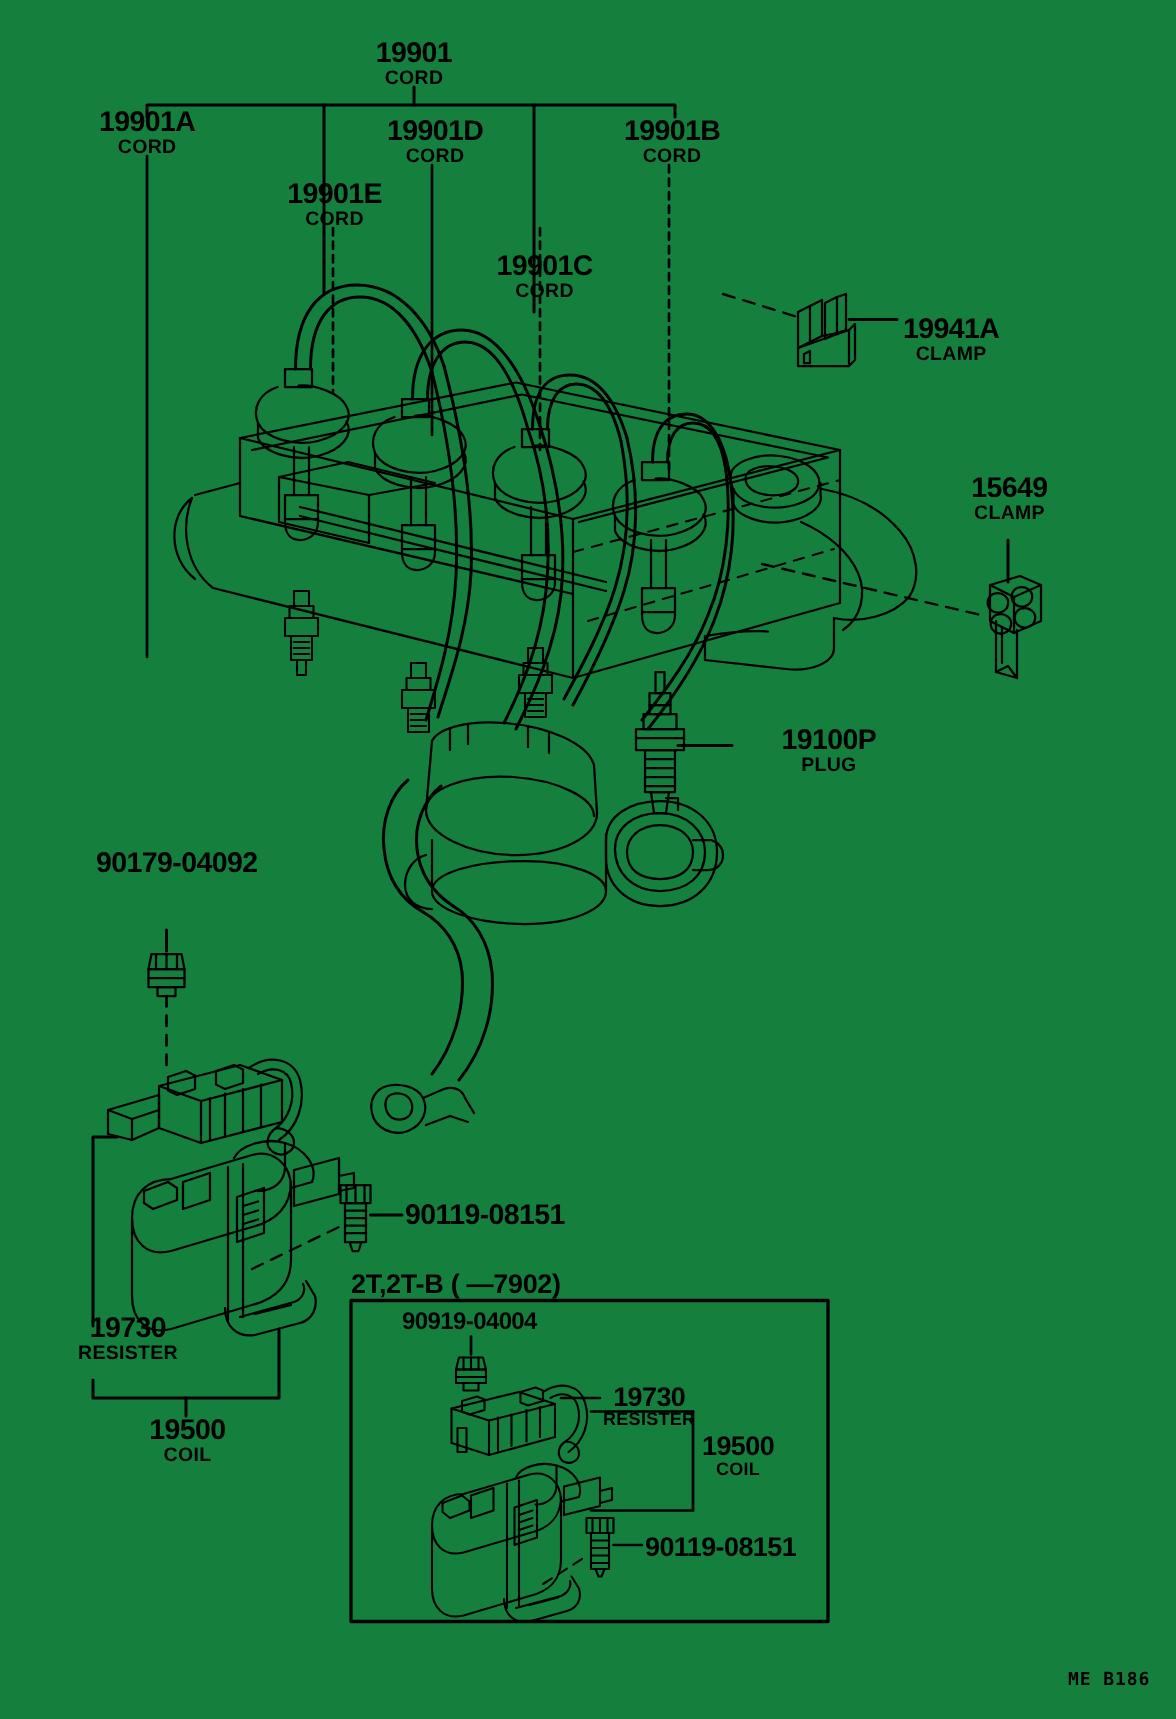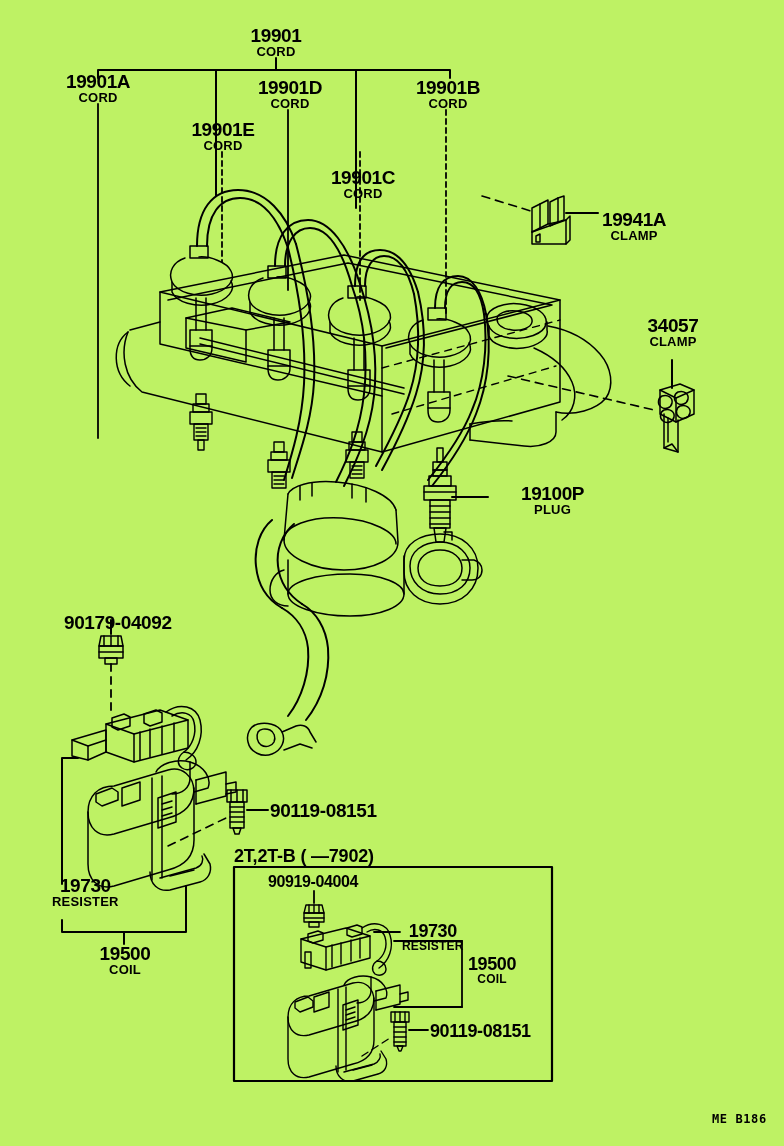--- a/index.html
+++ b/index.html
@@ -4,21 +4,21 @@
 <style>
   html,body{margin:0;padding:0;background:#ffffff;}
   body{
     font-family:"Liberation Sans", sans-serif;
     -webkit-font-smoothing:none;
   }
   #page{
     position:relative;
     width:784px;
     height:1146px;
-    background:#bef264;
+    background:#15803d;
     overflow:hidden;
   }
   #art{position:absolute;left:0;top:0;width:784px;height:1146px;}
 
   
   .lbl{
     position:absolute;
     white-space:nowrap;
     color:#000;
     line-height:1.0;
@@ -471,30 +471,30 @@
     <span class="num">19901C</span>
     <span class="nm">CORD</span>
   </div>
 
   <div class="lbl lft" style="left:602px;top:210px;">
     <span class="num">19941A</span>
     <span class="nm">CLAMP</span>
   </div>
 
   <div class="lbl ctr" style="left:673px;top:316px;">
-    <span class="num">34057</span>
+    <span class="num">15649</span>
     <span class="nm">CLAMP</span>
   </div>
 
   <div class="lbl lft" style="left:521px;top:484px;">
     <span class="num">19100P</span>
     <span class="nm">PLUG</span>
   </div>
 
-  <div class="partno" style="left:64px;top:612px;">90179-04092</div>
+  <div class="partno" style="left:64px;top:565px;">90179-04092</div>
 
   <div class="partno" style="left:270px;top:800px;">90119-08151</div>
 
   <div class="lbl lft" style="left:52px;top:876px;">
     <span class="num">19730</span>
     <span class="nm">RESISTER</span>
   </div>
 
   <div class="lbl ctr" style="left:125px;top:944px;">
     <span class="num">19500</span>

